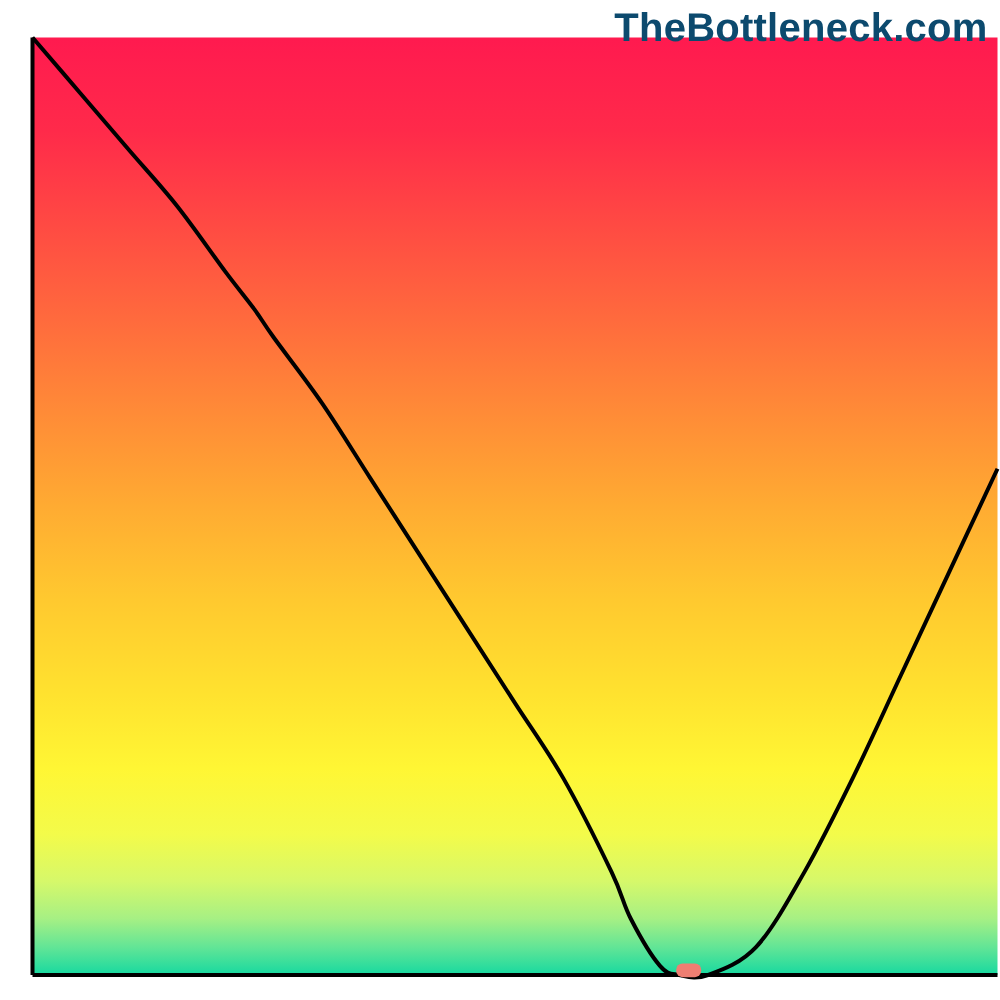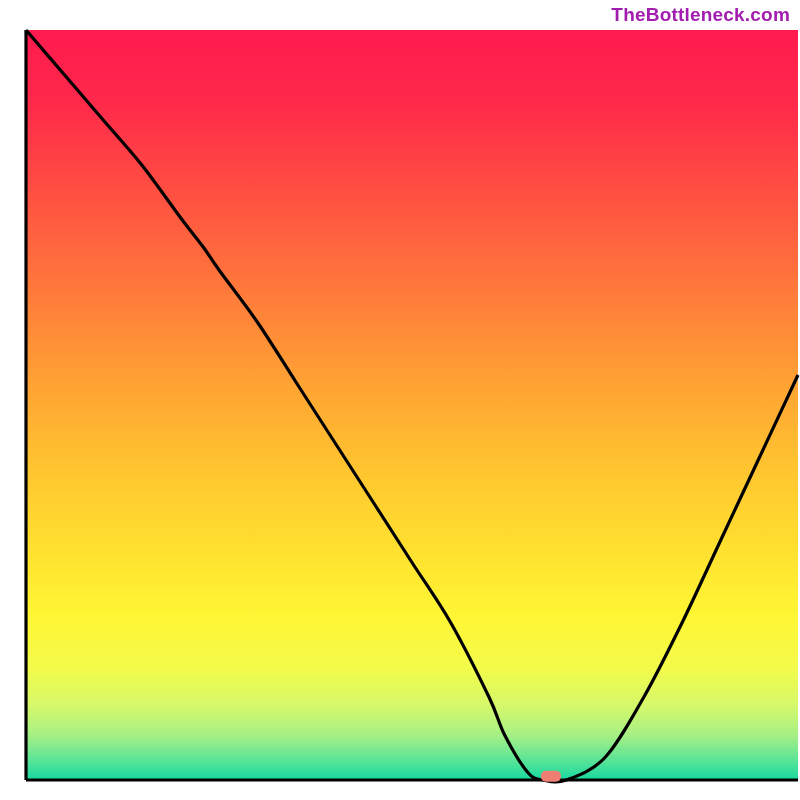--- a/index.html
+++ b/index.html
@@ -12,23 +12,23 @@
   }
   .chart-wrapper {
     position: relative;
     width: 800px;
     height: 800px;
   }
   .watermark {
     position: absolute;
     top: 4px;
     right: 10px;
-    font-size: 19px;
+    font-size: 32px;
     font-weight: bold;
-    color: #a21caf;
+    color: #0c4a6e;
     letter-spacing: 0.2px;
     z-index: 5;
   }
   svg.chart {
     position: absolute;
     left: 0;
     top: 0;
     width: 800px;
     height: 800px;
   }

